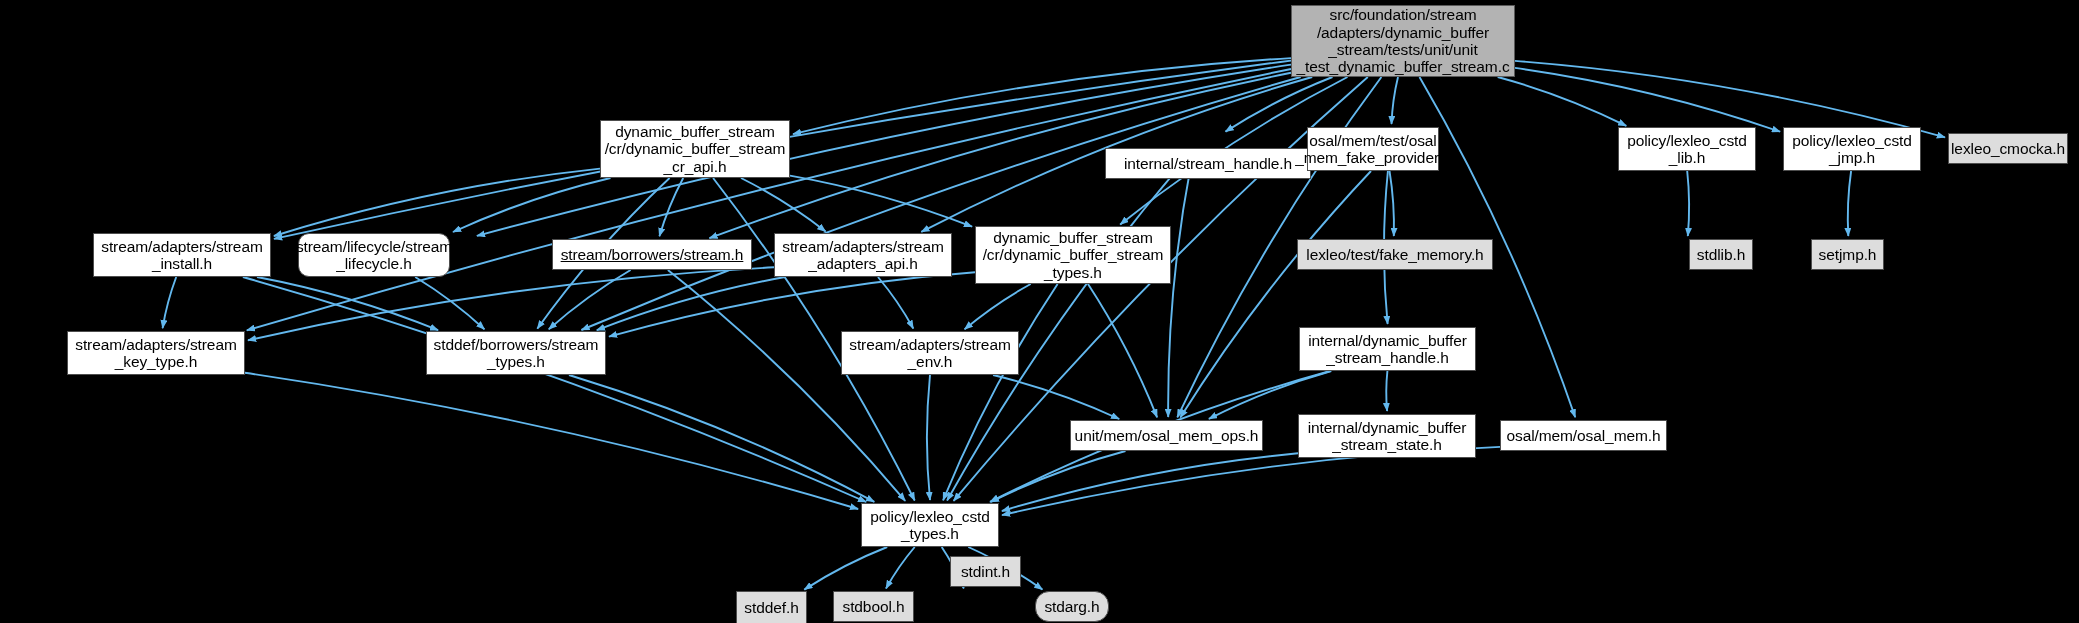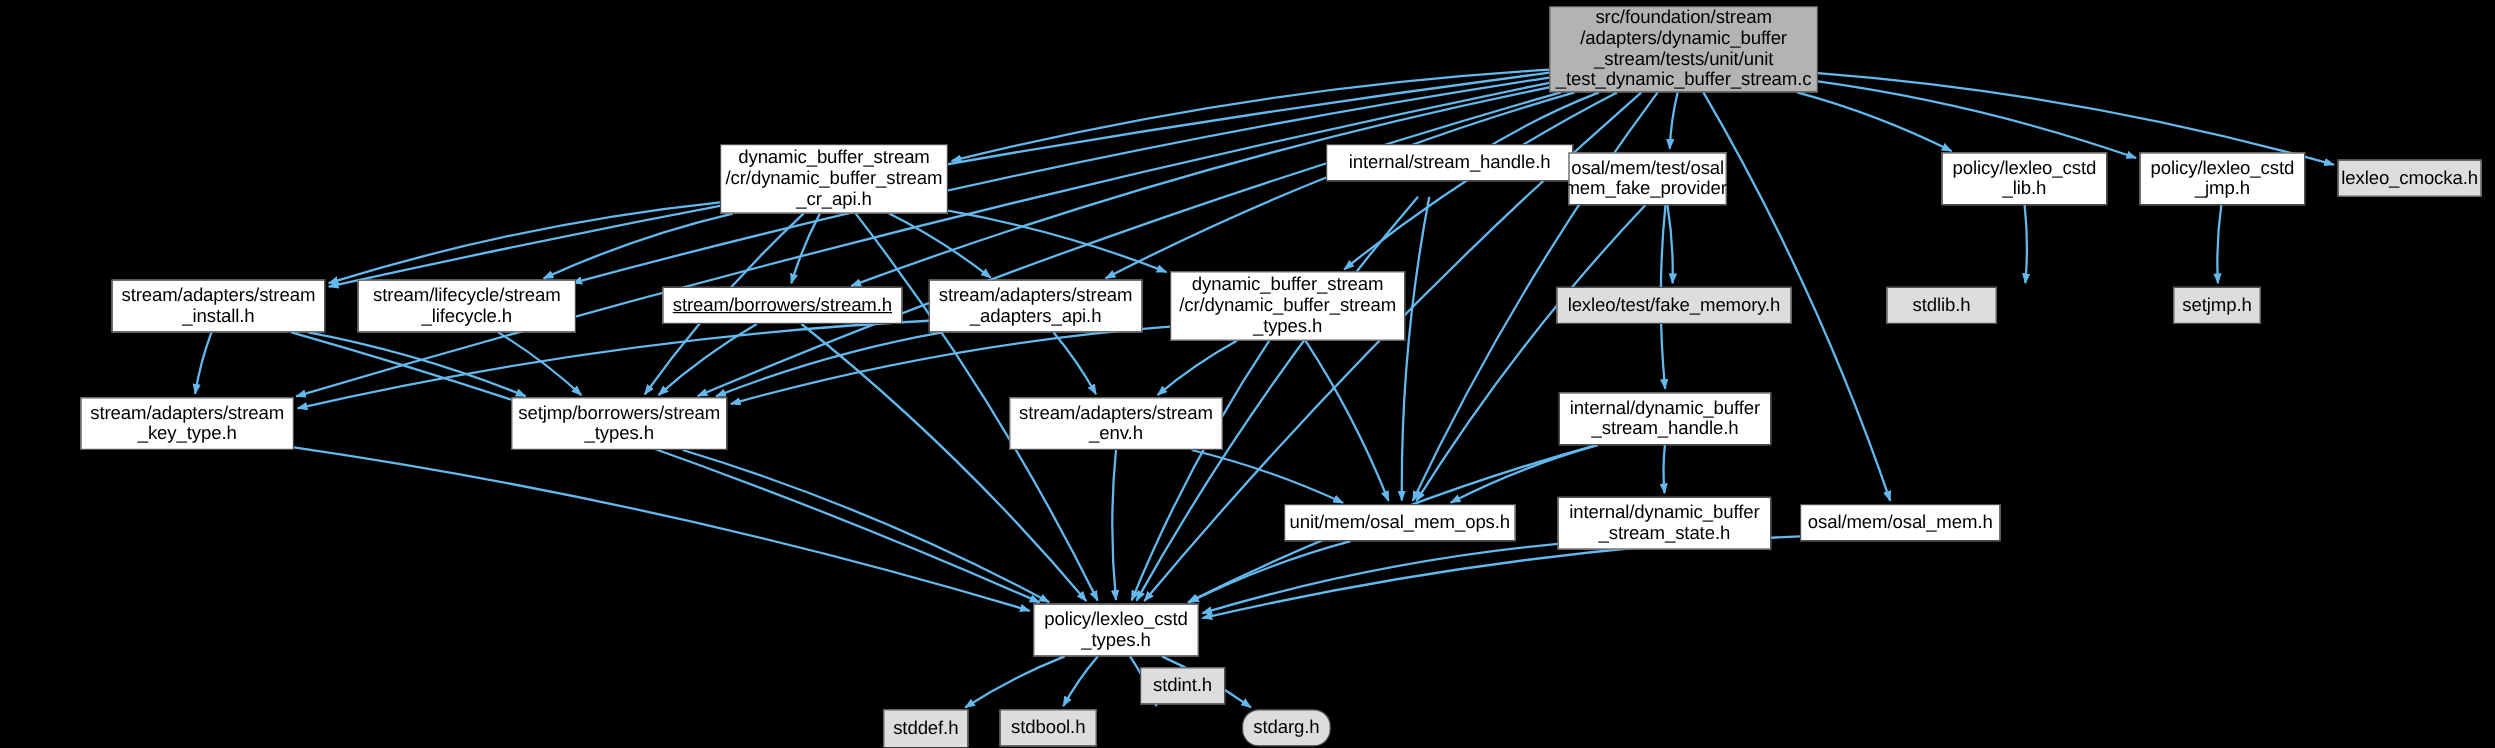--- a/index.html
+++ b/index.html
@@ -103,44 +103,44 @@
       </g>
   </svg>
   <div id="nodes-group">
       <div class="node root" style="left: 1291px; top: 5px; width: 224px; height: 72px;"><span>src/foundation/stream
 /adapters/dynamic_buffer
 _stream/tests/unit/unit
 _test_dynamic_buffer_stream.c</span></div>
       <div class="node" style="left: 600px; top: 120px; width: 190px; height: 58px;"><span>dynamic_buffer_stream
 /cr/dynamic_buffer_stream
 _cr_api.h</span></div>
-      <div class="node" style="left: 1105px; top: 120px; width: 206px; height: 31px; text-align: center;"><span>internal/stream_handle.h</span></div>
+      <div class="node" style="left: 1105px; top: 148px; width: 206px; height: 31px; text-align: center;"><span>internal/stream_handle.h</span></div>
       <div class="node" style="left: 1307px; top: 127px; width: 132px; height: 44px;"><span>osal/mem/test/osal
 _mem_fake_provider.h</span></div>
       <div class="node" style="left: 1618px; top: 127px; width: 138px; height: 44px;"><span>policy/lexleo_cstd
 _lib.h</span></div>
       <div class="node" style="left: 1783px; top: 127px; width: 138px; height: 44px;"><span>policy/lexleo_cstd
 _jmp.h</span></div>
       <div class="node gray" style="left: 1948px; top: 133px; width: 120px; height: 31px;"><span>lexleo_cmocka.h</span></div>
       <div class="node" style="left: 93px; top: 233px; width: 178px; height: 44px;"><span>stream/adapters/stream
 _install.h</span></div>
-      <div class="node" style="left: 298px; top: 233px; width: 182px; height: 44px;"><span>stream/lifecycle/stream
+      <div class="node" style="left: 298px; top: 233px; width: 152px; height: 44px; border-radius: 11px;"><span>stream/lifecycle/stream
 _lifecycle.h</span></div>
       <div class="node" style="left: 552px; top: 239px; width: 200px; height: 31px; text-decoration: underline;"><span>stream/borrowers/stream.h</span></div>
       <div class="node" style="left: 774px; top: 233px; width: 178px; height: 44px;"><span>stream/adapters/stream
 _adapters_api.h</span></div>
       <div class="node" style="left: 975px; top: 226px; width: 196px; height: 58px;"><span>dynamic_buffer_stream
 /cr/dynamic_buffer_stream
 _types.h</span></div>
       <div class="node gray" style="left: 1297px; top: 239px; width: 196px; height: 31px;"><span>lexleo/test/fake_memory.h</span></div>
-      <div class="node gray" style="left: 1572px; top: 239px; width: 92px; height: 31px; text-align: center;"><span>stdlib.h</span></div>
+      <div class="node gray" style="left: 1689px; top: 239px; width: 64px; height: 31px; text-align: center;"><span>stdlib.h</span></div>
       <div class="node gray" style="left: 1811px; top: 239px; width: 73px; height: 31px;"><span>setjmp.h</span></div>
       <div class="node" style="left: 67px; top: 331px; width: 178px; height: 44px;"><span>stream/adapters/stream
 _key_type.h</span></div>
-      <div class="node" style="left: 426px; top: 331px; width: 180px; height: 44px;"><span>setjmp/borrowers/stream
+      <div class="node" style="left: 426px; top: 331px; width: 180px; height: 44px;"><span>stddef/borrowers/stream
 _types.h</span></div>
       <div class="node" style="left: 841px; top: 331px; width: 178px; height: 44px;"><span>stream/adapters/stream
 _env.h</span></div>
       <div class="node" style="left: 1299px; top: 327px; width: 177px; height: 44px;"><span>internal/dynamic_buffer
 _stream_handle.h</span></div>
       <div class="node" style="left: 1070px; top: 420px; width: 193px; height: 31px;"><span>unit/mem/osal_mem_ops.h</span></div>
       <div class="node" style="left: 1298px; top: 414px; width: 178px; height: 44px;"><span>internal/dynamic_buffer
 _stream_state.h</span></div>
       <div class="node" style="left: 1500px; top: 420px; width: 167px; height: 31px;"><span>osal/mem/osal_mem.h</span></div>
       <div class="node" style="left: 861px; top: 503px; width: 138px; height: 44px;"><span>policy/lexleo_cstd

